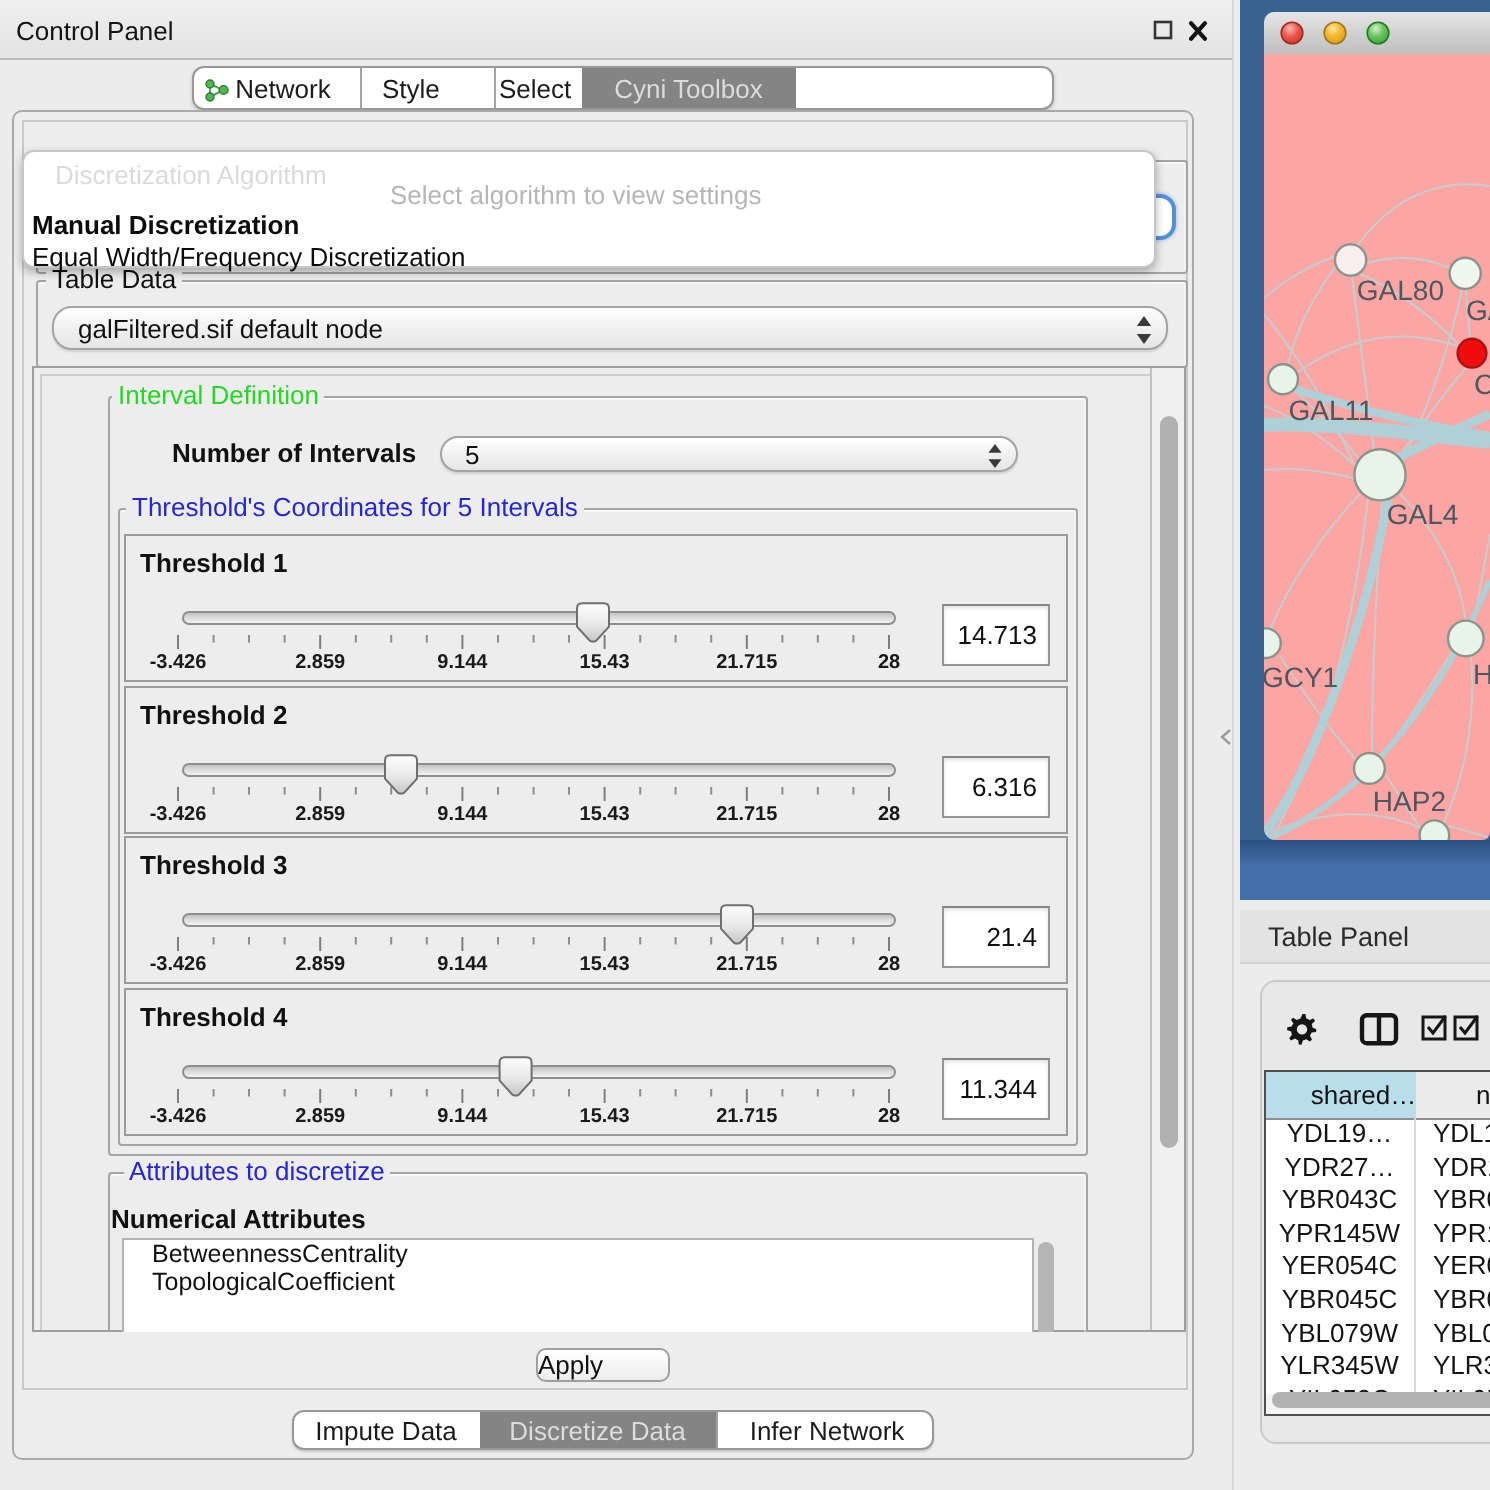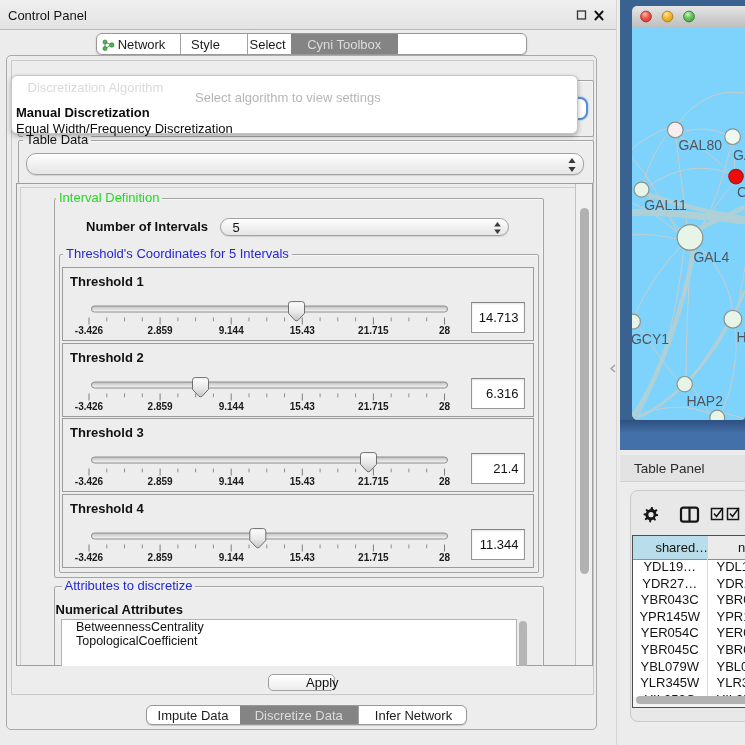--- a/index.html
+++ b/index.html
@@ -41,20 +41,21 @@
 <div class="ab" style="left:6px;top:55px;width:591px;height:675px;background:#ededed;border:1px solid #a9a9a9;border-radius:5px;box-sizing:border-box;"></div>
 <div class="ab" style="left:11px;top:60px;width:583px;height:635px;border:1px solid #c9c9c9;box-sizing:border-box;"></div>
 
 <div class="grp" style="left:18px;top:80px;width:574px;height:55px;"></div>
 
 <div class="ab" style="left:27px;top:97px;width:557px;height:19px;border:2.5px solid #5491d2;border-radius:8px;background:#fff;box-shadow:0 0 2px #7eb3e8;"></div>
 
 <div class="grp" style="left:18px;top:140px;width:574px;height:42px;"></div>
 <div class="gtitle" style="left:23px;top:133px;color:#111;">Table Data</div>
 <div class="combo" style="left:26px;top:153px;width:558px;height:22px;line-height:22px;box-sizing:border-box;">
+  <span style="margin-left:12px;">galFiltered.sif default node</span>
   <svg style="position:absolute;right:6px;top:3px;" width="10" height="16" viewBox="0 0 10 16">
     <path d="M5 1 L8.6 6 L1.4 6 Z" fill="#3a3a3a"></path>
     <path d="M5 15 L8.6 10 L1.4 10 Z" fill="#3a3a3a"></path>
   </svg>
 </div>
 
 <div class="ab" style="left:15.5px;top:183px;width:577px;height:483px;border:1px solid #9e9e9e;box-sizing:border-box;overflow:hidden;">
   <div style="position:absolute;left:3px;top:3px;right:16px;bottom:-2px;border:1px solid #cecece;border-bottom:none;"></div>
 
   <div style="position:absolute;right:0;top:0;width:16px;height:100%;background:#f0f0f0;border-left:1px solid #c2c2c2;"></div>
@@ -177,21 +178,21 @@
   <div class="grp" style="left:38.5px;top:403px;width:488px;height:120px;"></div>
   <div class="gtitle" style="left:46px;top:396px;color:#2626d8;">Attributes to discretize</div>
   <div class="ab" style="left:40px;top:419px;font-size:13px;font-weight:bold;color:#111;">Numerical Attributes</div>
   <div class="ab" style="left:45.5px;top:436px;width:454px;height:60px;background:#fff;border:1px solid #b3b3b3;font-size:12.5px;color:#111;">
     <div style="margin-left:14px;line-height:14px;">BetweennessCentrality</div>
     <div style="margin-left:14px;line-height:14px;">TopologicalCoefficient</div>
   </div>
   <div class="ab" style="left:503px;top:438px;width:8.5px;height:60px;background:#b5b5b5;border-radius:5px;"></div>
 </div>
 
-<div class="ab" style="left:268px;top:673.5px;width:67px;height:17px;background:linear-gradient(#ffffff,#ececec);border:1px solid #9f9f9f;border-radius:5px;box-sizing:border-box;font-size:13px;line-height:15px;color:#111;padding-left:37px;">Apply</div>
+<div class="ab" style="left:268px;top:673.5px;width:67px;height:17px;background:linear-gradient(#ffffff,#ececec);border:1px solid #9f9f9f;border-radius:5px;box-sizing:border-box;font-size:13px;line-height:15px;color:#111;">Apply</div>
 
 <div class="ab" style="left:145.5px;top:704.5px;width:321.5px;height:20px;background:#fff;border:1px solid #989898;border-radius:6px;box-sizing:border-box;overflow:hidden;box-shadow:0 1px 1px rgba(0,0,0,.15);">
   <div class="seg" style="left:0;width:93px;line-height:19px;">Impute Data</div>
   <div class="seg segd" style="left:93px;width:118.5px;line-height:19px;">Discretize Data</div>
   <div class="seg" style="left:211.5px;width:110px;line-height:19px;border-left:1px solid #a2a2a2;">Infer Network</div>
 </div>
 
 <svg class="ab" style="left:609px;top:364px;" width="8" height="9" viewBox="0 0 8 9">
     <path d="M6 1 L2 4.5 L6 8" stroke="#9a9a9a" stroke-width="1.2" fill="none"></path>
   </svg>
@@ -223,21 +224,21 @@
         <stop offset="0" stop-color="#d4f0cc"></stop>
         <stop offset=".45" stop-color="#6cc363"></stop>
         <stop offset="1" stop-color="#3d9e3a"></stop>
       </radialGradient>
  </defs>
  <circle cx="14" cy="10.5" r="5.4" fill="url(#rl)" stroke="#9f2b22" stroke-width=".8"></circle>
  <circle cx="35.5" cy="10.5" r="5.4" fill="url(#yl)" stroke="#9d7a14" stroke-width=".8"></circle>
  <circle cx="57" cy="10.5" r="5.4" fill="url(#gl)" stroke="#1f7d1d" stroke-width=".8"></circle>
 </svg>
 
-<div class="ab" style="left:632px;top:27px;width:113px;height:393px;background:#7dd3fc;border-radius:0 0 4px 6px;overflow:hidden;">
+<div class="ab" style="left:632px;top:27px;width:113px;height:393px;background:#fca5a5;border-radius:0 0 4px 6px;overflow:hidden;">
 <svg width="113" height="394" viewBox="0 0 113 394">
  <g fill="none" stroke="#c9ccca" stroke-width="1">
   <path d="M45 98 Q72 60 113 66"></path>
   <path d="M50 105 Q72 98 93 107"></path>
   <path d="M48 110 Q75 122 97 145"></path>
   <path d="M44 111 Q50 160 55 198"></path>
   <path d="M36 106 Q18 130 12 155"></path>
   <path d="M36 101 Q16 108 0 122"></path>
   <path d="M101 118 L103 142"></path>
   <path d="M15 168 Q35 186 48 203"></path>

